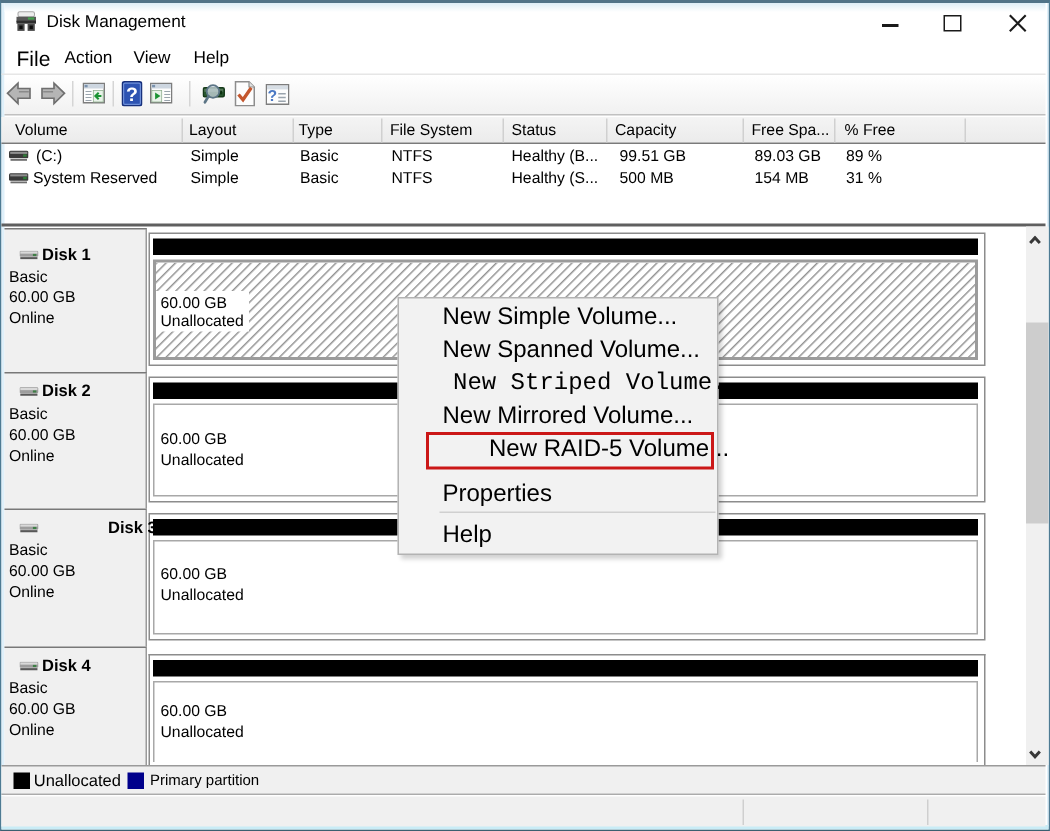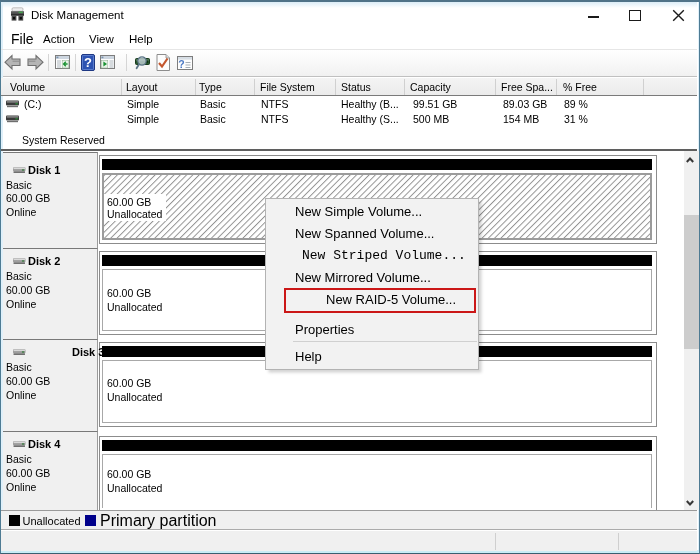--- a/index.html
+++ b/index.html
@@ -1,20 +1,20 @@
 <!DOCTYPE html>
 <html><head>
 <meta charset="utf-8">
 <style>
   html,body{margin:0;padding:0;}
   body{width:700px;height:554px;position:relative;font-family:"Liberation Sans",sans-serif;
        background:#fff;overflow:hidden;}
   .abs{position:absolute;}
   .t11{font-size:10.5px;color:#000;white-space:nowrap;line-height:13px;}
-  .t12{font-size:13px;color:#000;white-space:nowrap;line-height:13px;}
+  .t12{font-size:16px;color:#000;white-space:nowrap;line-height:13px;}
   
   #frame{left:0;top:0;width:700px;height:554px;
     border-left:1px solid #4e7b93;border-right:1px solid #4e7b93;
     border-top:2px solid #507388;border-bottom:1px solid #3a5f70;box-sizing:border-box;}
   #glowL{left:1px;top:2px;width:1.5px;height:549px;background:#dff0fa;}
   #glowR{left:697.5px;top:2px;width:1.5px;height:549px;background:#dff0fa;}
   #glowB{left:1px;top:550px;width:698px;height:3px;background:#c9ecf6;}
   #titlegrad{left:3px;top:2px;width:694px;height:6px;background:linear-gradient(#dcedf7,#ffffff);}
   .panel{left:3px;width:95px;background:#f0f0f0;border-top:1px solid #787878;border-right:1px solid #9a9a9a;box-sizing:border-box;}
   .pbox{left:99px;width:558px;border:1px solid #8c8c8c;background:#fff;box-sizing:border-box;}
@@ -145,21 +145,21 @@
 <div class="abs t11" style="left:413px;top:98px;">99.51 GB</div>
 <div class="abs t11" style="left:503px;top:98px;">89.03 GB</div>
 <div class="abs t11" style="left:564px;top:98px;">89 %</div>
 
 <svg class="abs" style="left:6px;top:115px" width="13" height="8" viewBox="0 0 13 8">
   <rect x="0" y="0.5" width="13" height="5" rx="1" fill="#3a3a3a"></rect>
   <rect x="0.8" y="1.2" width="11.4" height="1.4" fill="#8f8f8f"></rect>
   <rect x="9.4" y="2.9" width="2.4" height="1.6" fill="#2f7c37"></rect>
   <rect x="1" y="6" width="11" height="1.2" fill="#6e6e6e"></rect>
 </svg>
-<div class="abs t11" style="left:22px;top:113px;margin-top:21px;">System Reserved</div>
+<div class="abs t11" style="left:22px;top:113px;">System Reserved</div>
 <div class="abs t11" style="left:127px;top:113px;">Simple</div>
 <div class="abs t11" style="left:200px;top:113px;">Basic</div>
 <div class="abs t11" style="left:261px;top:113px;">NTFS</div>
 <div class="abs t11" style="left:341px;top:113px;">Healthy (S...</div>
 <div class="abs t11" style="left:413px;top:113px;">500 MB</div>
 <div class="abs t11" style="left:503px;top:113px;">154 MB</div>
 <div class="abs t11" style="left:564px;top:113px;">31 %</div>
 
 <div class="abs" style="left:1px;top:149px;width:696px;height:2px;background:#5f5f5f;"></div>
 
@@ -255,21 +255,21 @@
 </svg>
 <div class="abs" style="left:684px;top:215px;width:15px;height:134px;background:#cdcdcd;"></div>
 <svg class="abs" style="left:686px;top:500px" width="8" height="6" viewBox="0 0 8 6">
   <path d="M0.8 1 L4 4.5 L7.2 1" stroke="#383838" stroke-width="2" fill="none"></path>
 </svg>
 
 <div class="abs" style="left:1px;top:510px;width:696px;height:19px;background:#f0f0f0;border-top:1px solid #9a9a9a;box-sizing:border-box;"></div>
 <div class="abs" style="left:9px;top:514.5px;width:11px;height:11px;background:#000;"></div>
 <div class="abs" style="left:22.5px;top:514.5px;font-size:11px;line-height:12px;white-space:nowrap;">Unallocated</div>
 <div class="abs" style="left:85px;top:514.5px;width:11px;height:11px;background:#00008b;"></div>
-<div class="abs" style="left:100px;top:514.5px;font-size:16px;line-height:12px;white-space:nowrap;">Primary partition</div>
+<div class="abs" style="left:100px;top:514.5px;font-size:10px;line-height:12px;white-space:nowrap;">Primary partition</div>
 
 <div class="abs" style="left:1px;top:529px;width:696px;height:1px;background:#ababab;"></div>
 <div class="abs" style="left:1px;top:530px;width:696px;height:1px;background:#ffffff;"></div>
 <div class="abs" style="left:1px;top:531px;width:696px;height:20px;background:#f0f0f0;"></div>
 <div class="abs" style="left:495px;top:533px;width:1px;height:17px;background:#cfcfcf;"></div>
 <div class="abs" style="left:618px;top:533px;width:1px;height:17px;background:#cfcfcf;"></div>
 
 <div class="abs" style="left:264.5px;top:198px;width:214px;height:171.5px;background:#f2f2f2;border:1px solid #b3b3b3;box-shadow:2.5px 2.5px 3px rgba(0,0,0,0.18);box-sizing:border-box;"></div>
 <div class="abs t12" style="left:295px;top:204.5px;">New Simple Volume...</div>
 <div class="abs t12" style="left:295px;top:227px;">New Spanned Volume...</div>

